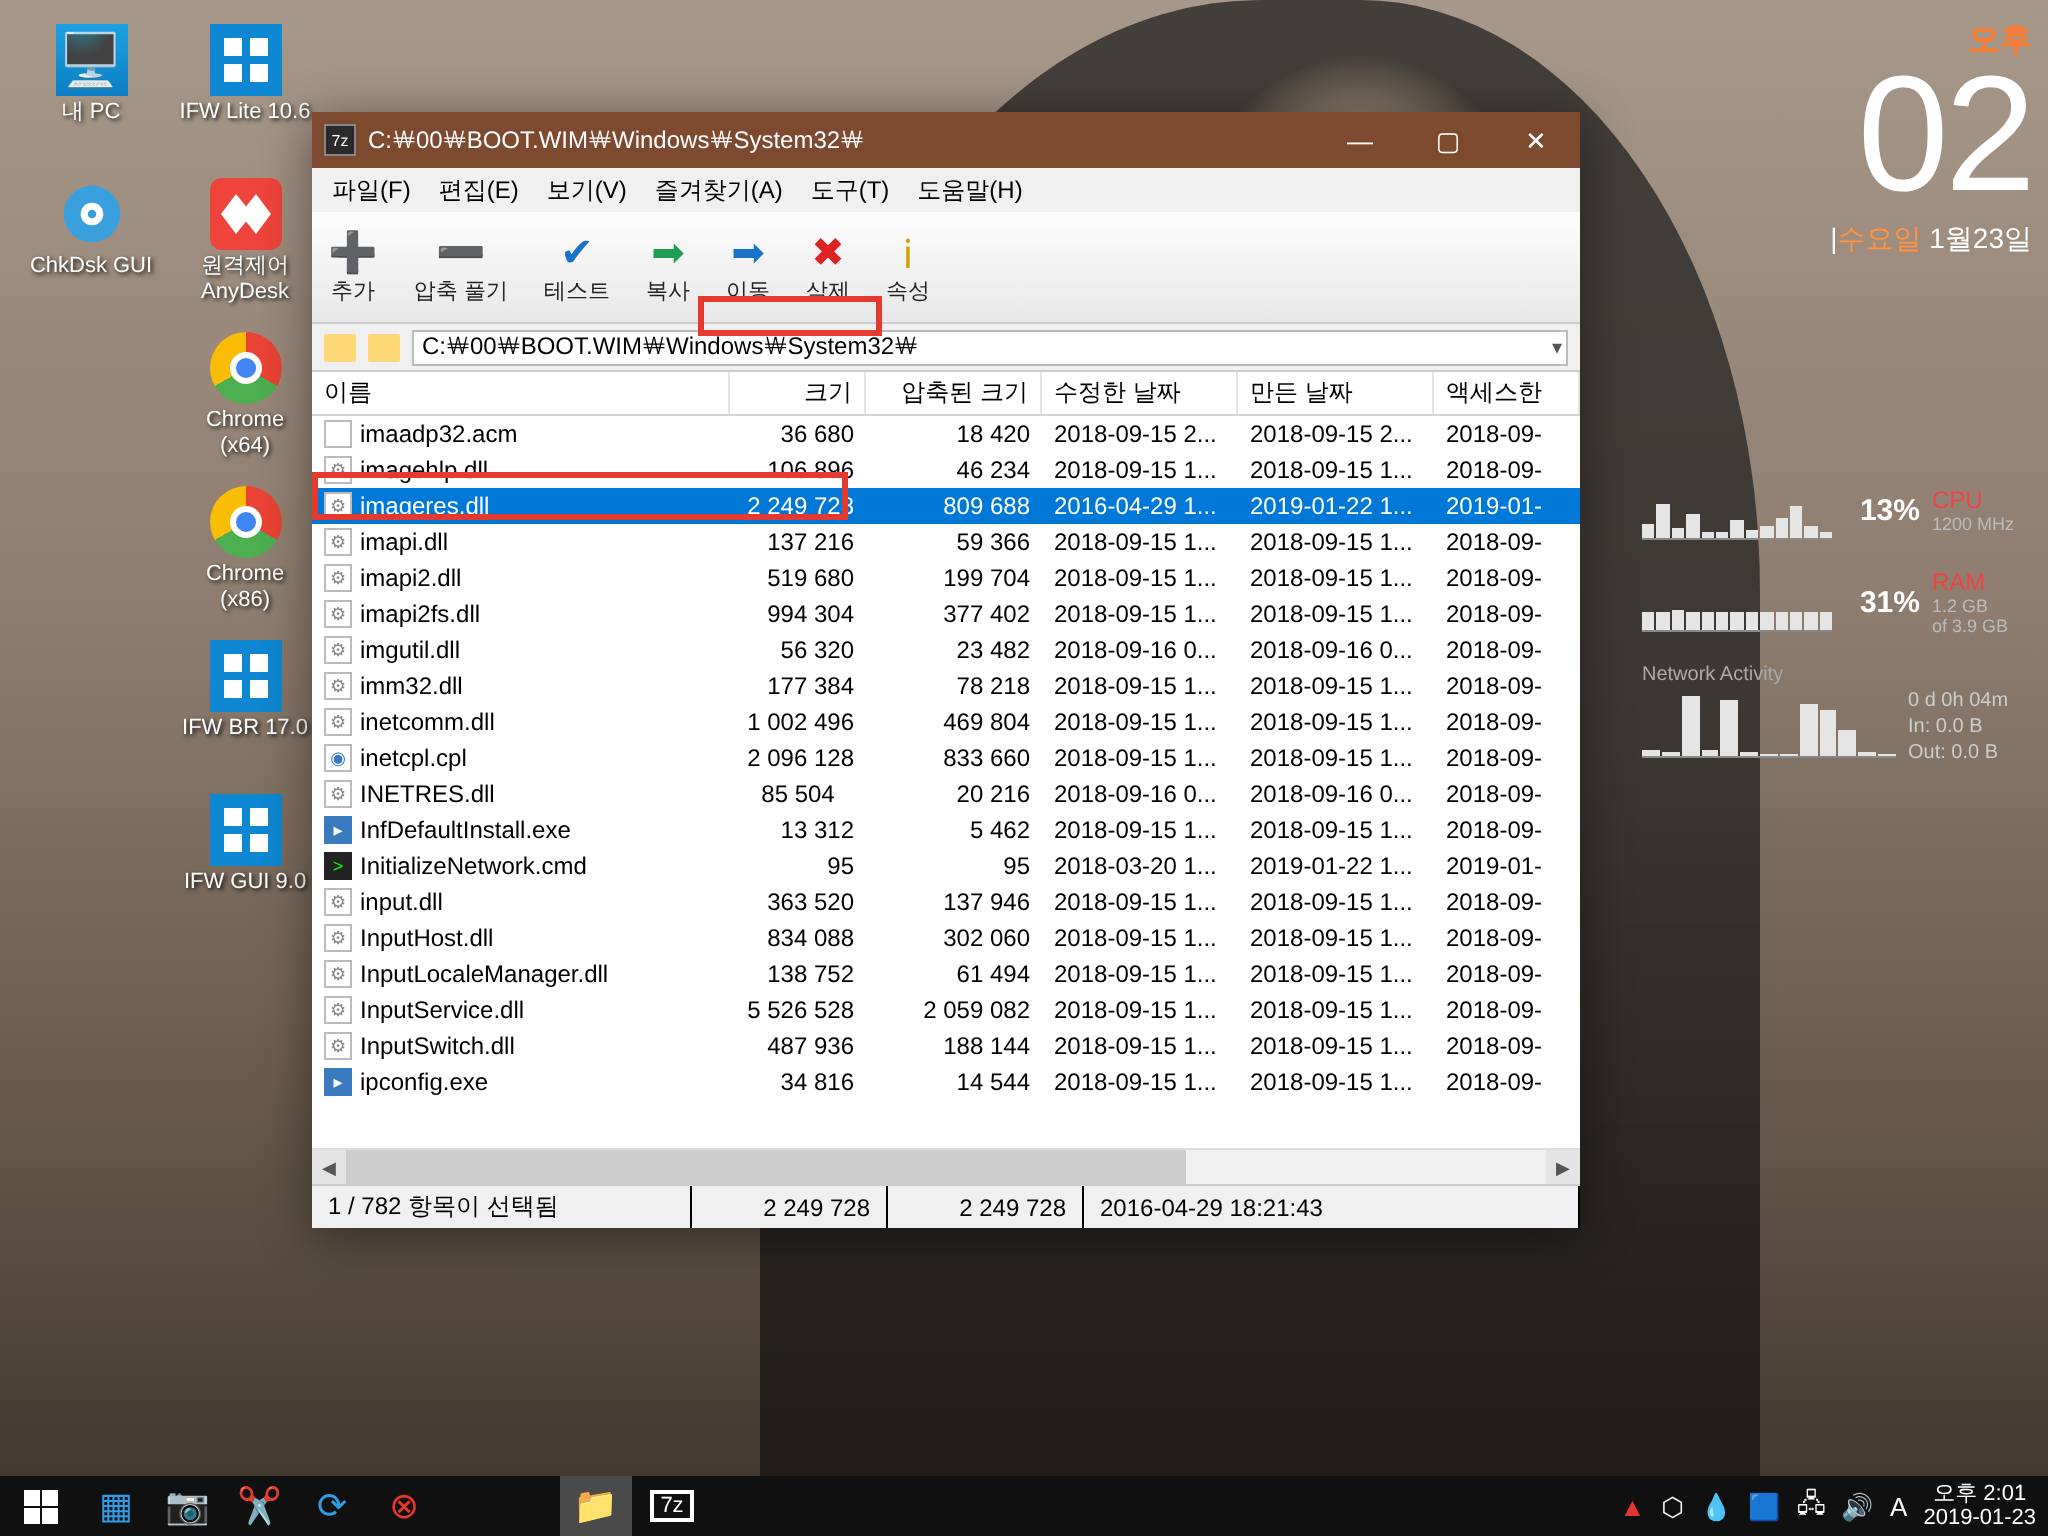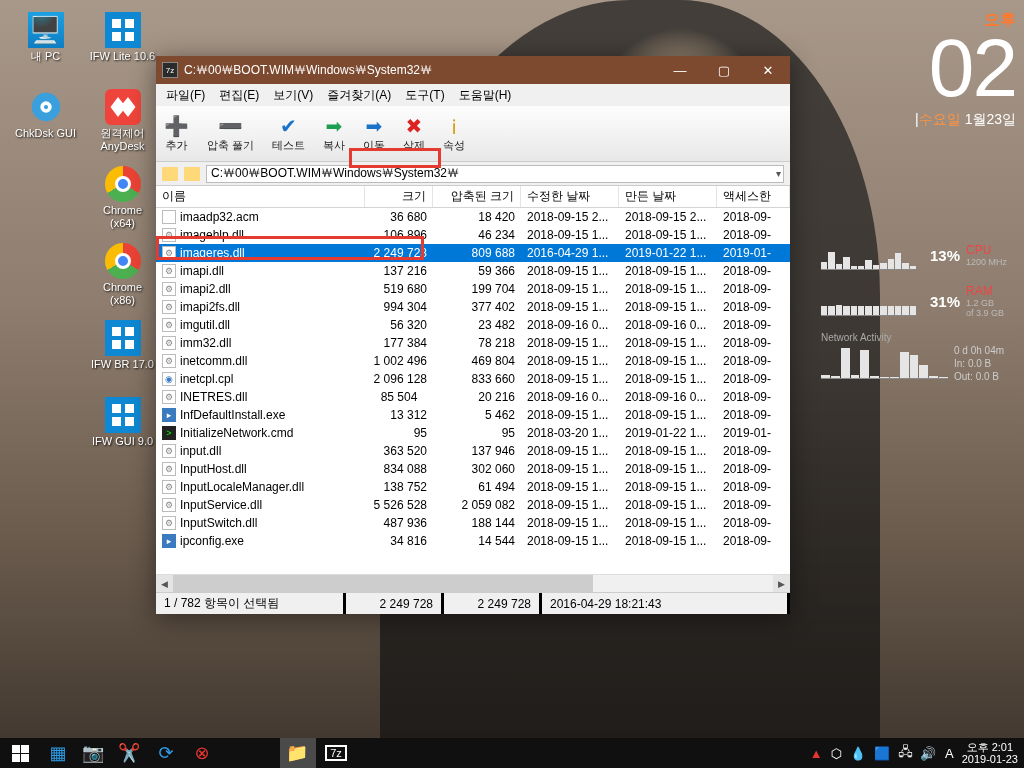--- a/index.html
+++ b/index.html
@@ -95,21 +95,21 @@
 .fic.acm{background:#fff;border:1px solid #bbb;}
 .fic.cpl{background:#fff;border:1px solid #bbb;color:#3a7bbf;}
 .fic.cpl::after{content:"◉";font-size:9px;}
 
 .hscroll{height:18px;background:#f0f0f0;display:flex;align-items:center;border-top:1px solid #ddd;}
 .hscroll .btn{width:17px;height:17px;background:#e4e4e4;display:flex;align-items:center;justify-content:center;font-size:9px;cursor:pointer;color:#555;}
 .hscroll .track{flex:1;height:17px;position:relative;}
 .hscroll .thumb{position:absolute;left:0;top:0;height:17px;width:70%;background:#cdcdcd;cursor:pointer;}
 
 .statusbar{height:22px;background:#f0f0f0;display:flex;font-size:12px;align-items:center;border-top:1px solid #ccc;}
-.statusbar .seg{padding:0 8px;border-right:3px solid #000000;height:100%;display:flex;align-items:center;}
+.statusbar .seg{padding:0 8px;border-right:1px solid #000000;height:100%;display:flex;align-items:center;}
 
 
 .taskbar{position:absolute;bottom:0;left:0;right:0;height:30px;background:#101010;display:flex;align-items:center;}
 .tb-start{width:40px;height:30px;display:flex;align-items:center;justify-content:center;cursor:pointer;}
 .win-logo{display:grid;grid-template:8px 8px/8px 8px;gap:1px;}
 .win-logo span{background:#fff;}
 .tb-item{width:36px;height:30px;display:flex;align-items:center;justify-content:center;cursor:pointer;font-size:18px;color:#fff;}
 .tb-folder{background:#4a4a4a;}
 .tb-7z{border:2px solid #fff;font-size:11px;padding:0 3px;margin-left:4px;}
 .tray{margin-left:auto;display:flex;align-items:center;height:30px;color:#fff;font-size:11px;gap:8px;padding-right:6px;}

